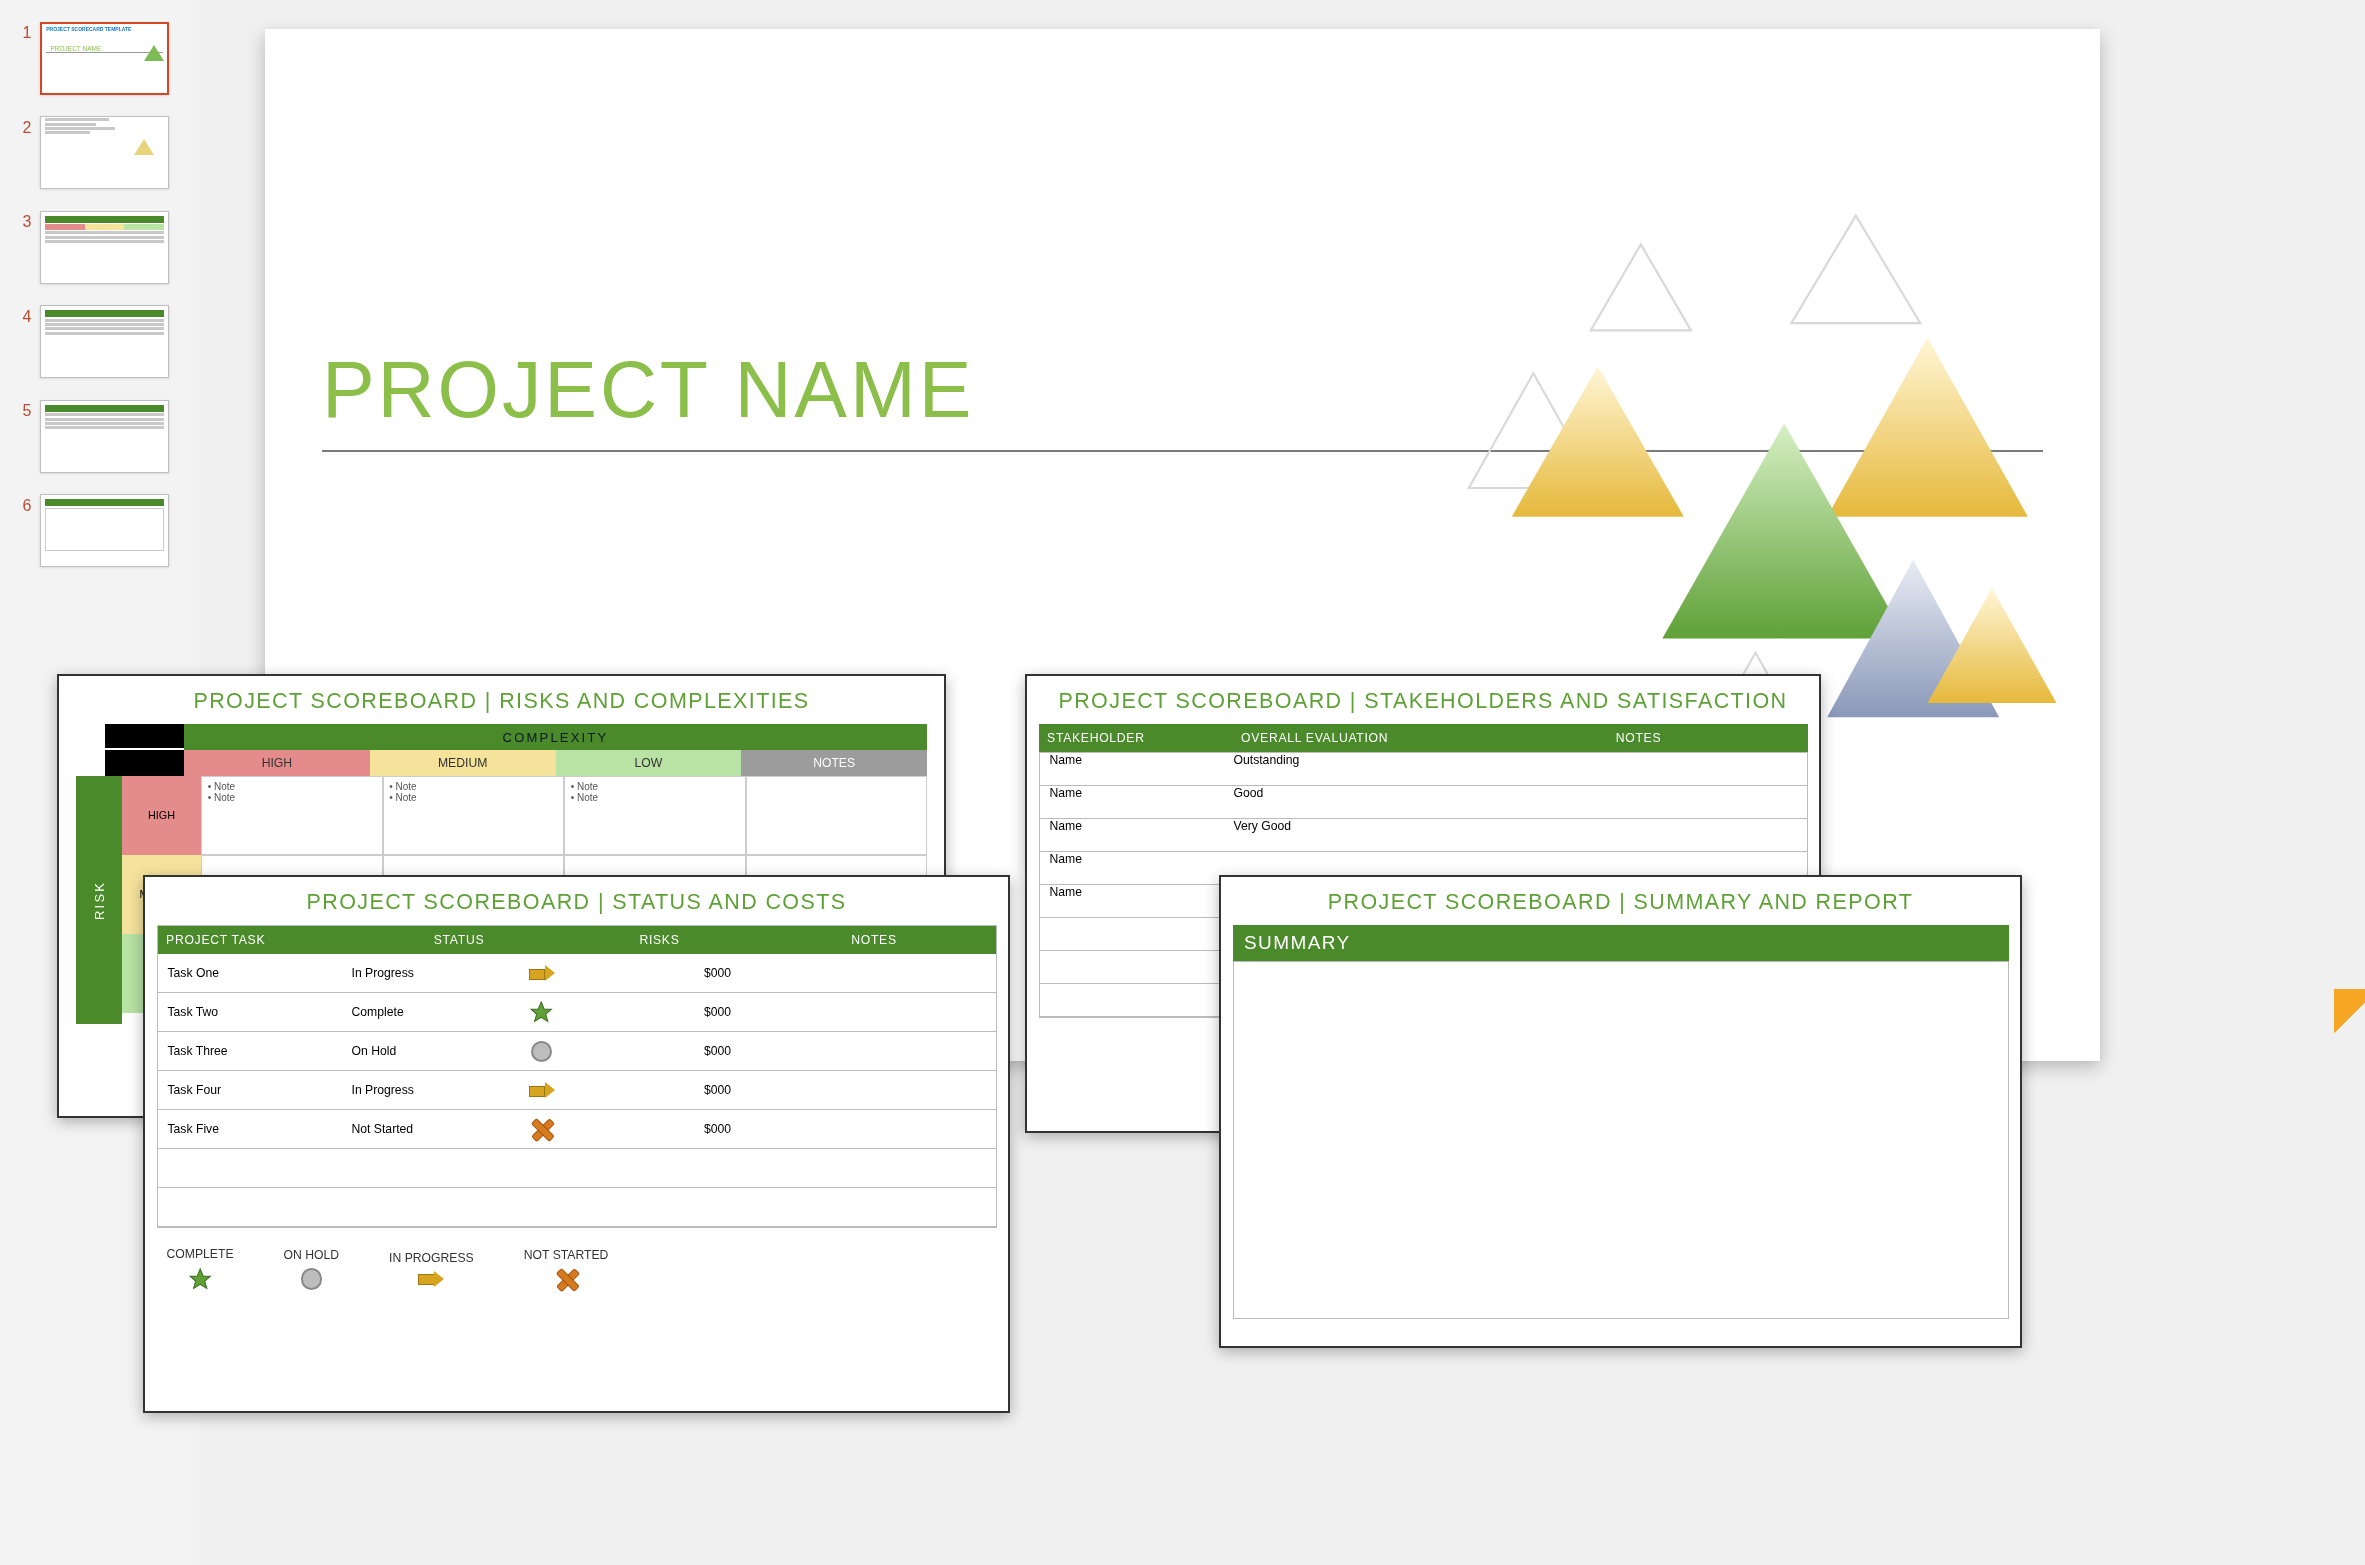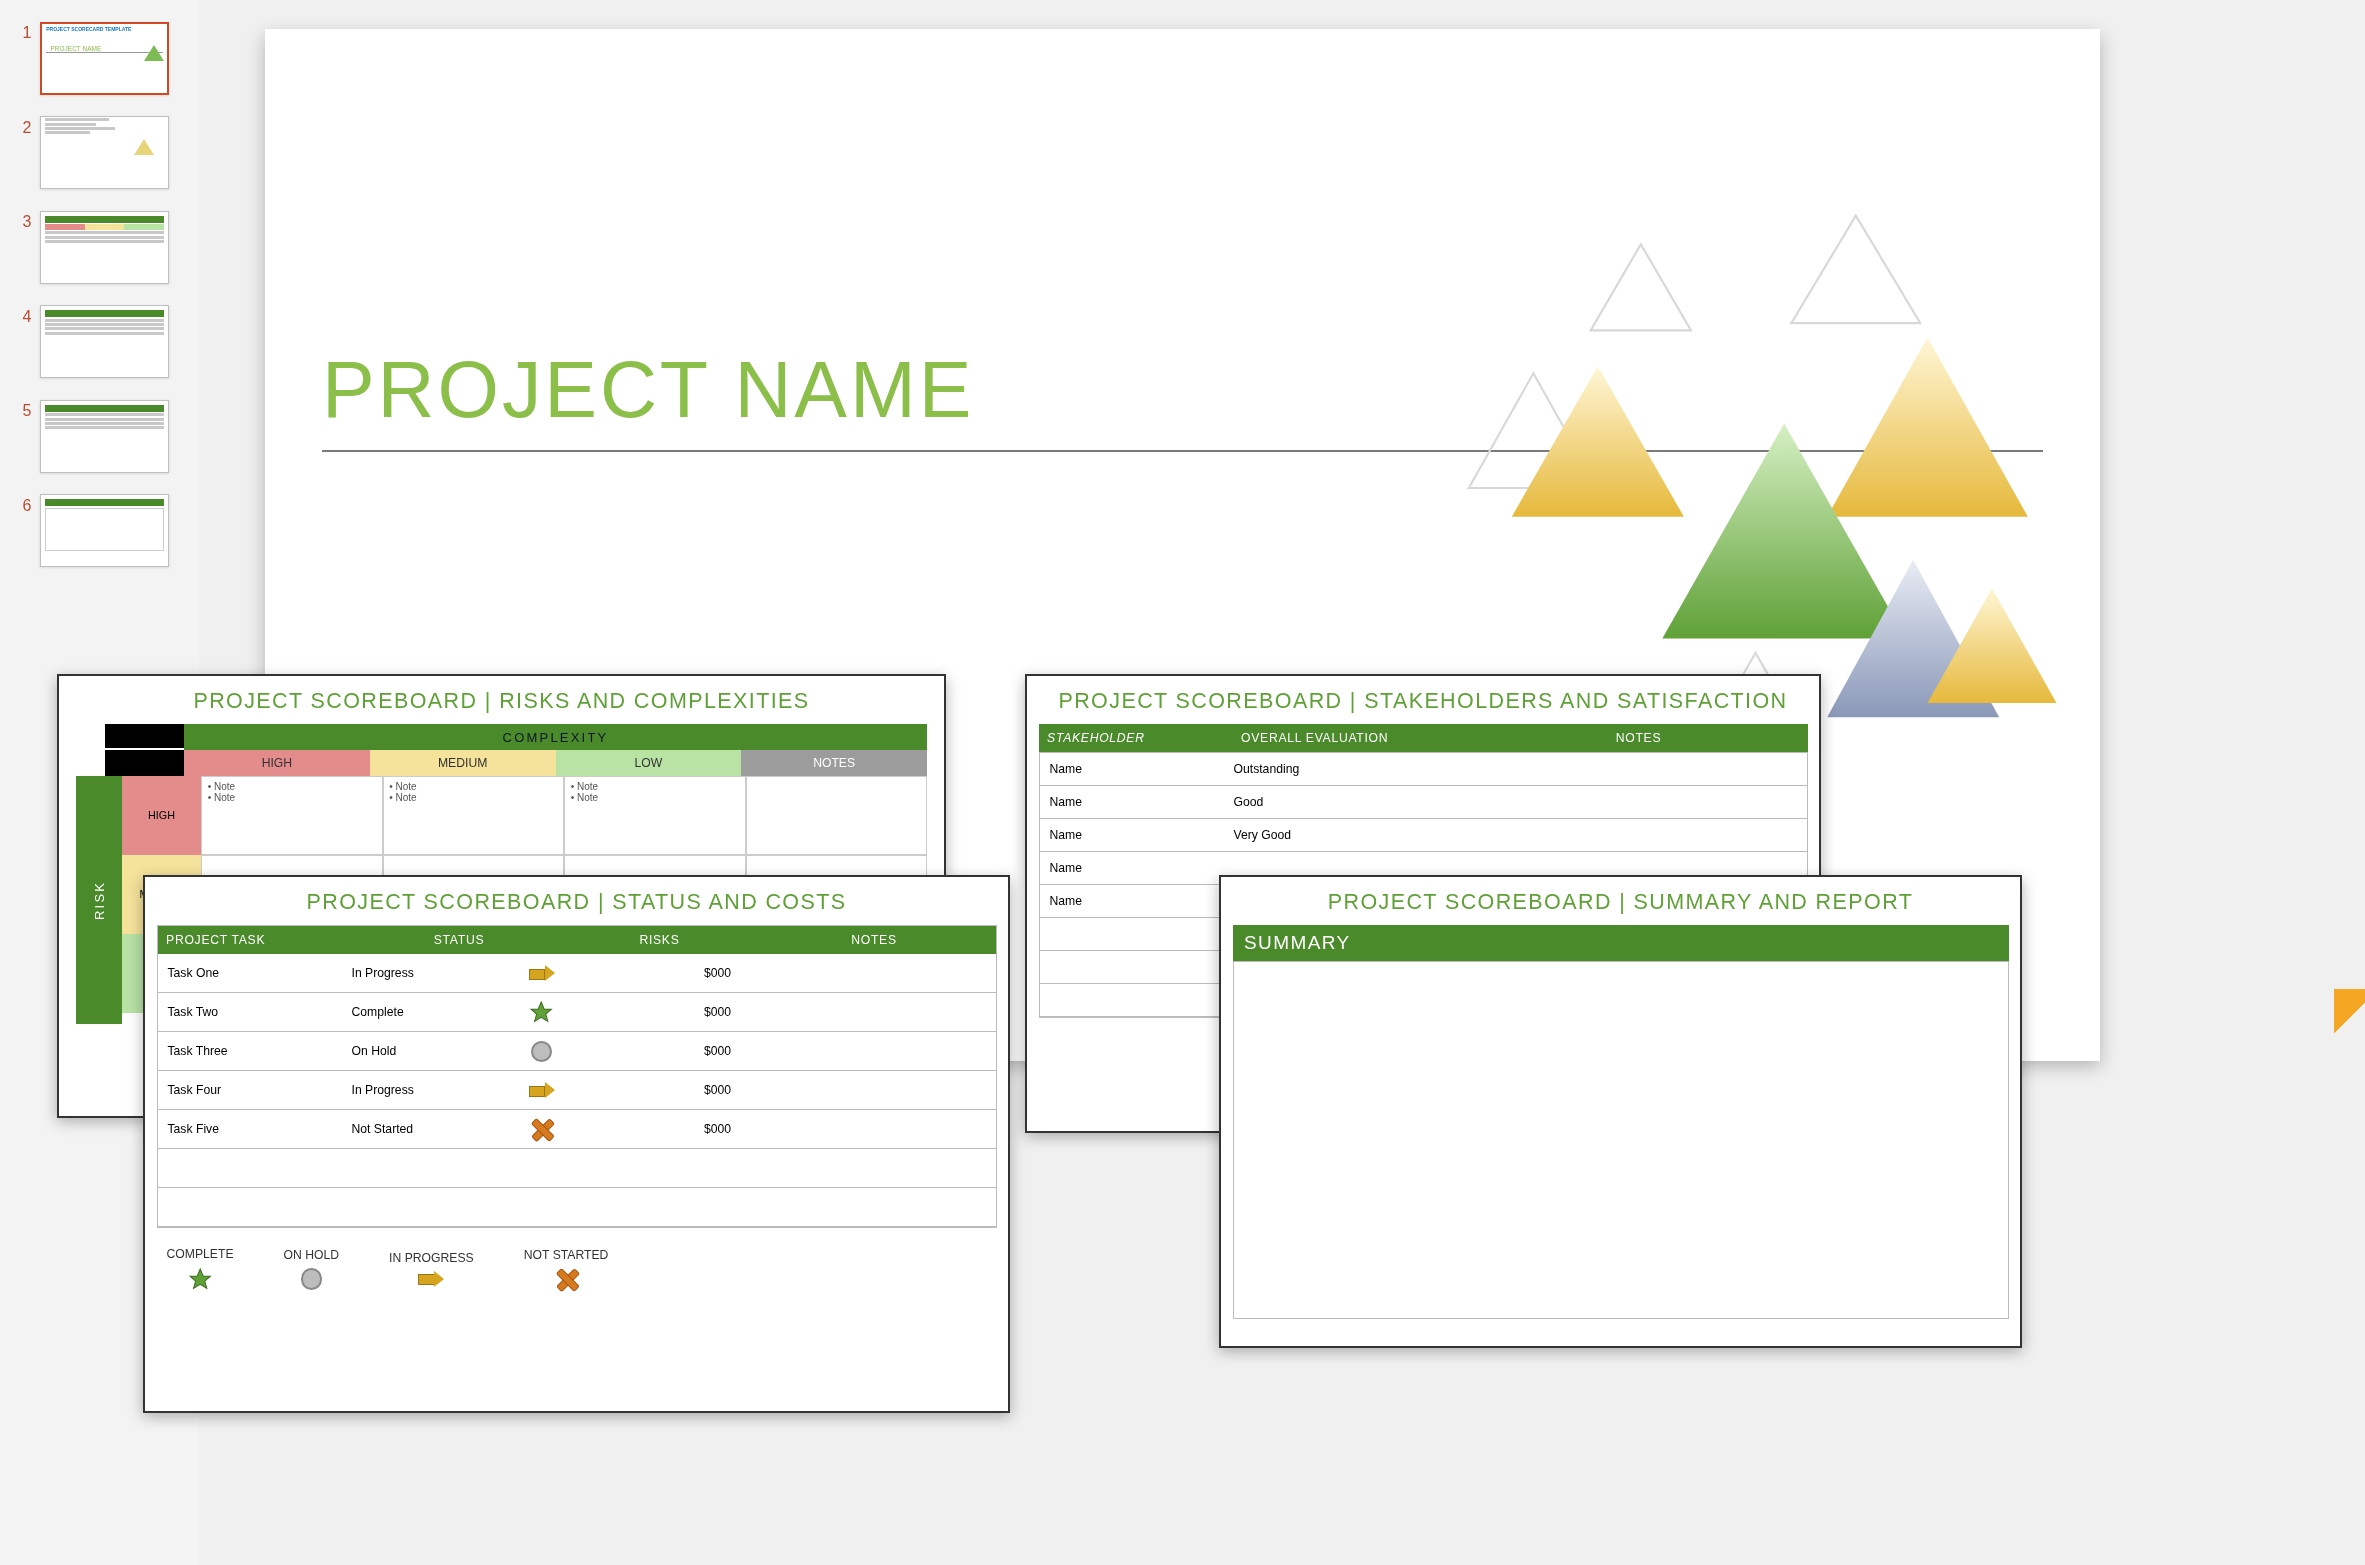--- a/index.html
+++ b/index.html
@@ -132,23 +132,23 @@
 .sc-icon{flex:0 0 50px;display:flex;align-items:center;justify-content:center;}
 .sc-cost{flex:0 0 186px;text-align:right;padding-right:21.5px;font-size:12.2px;}
 .sc-notes{flex:1;}
 .legend{display:flex;gap:50px;padding:18.6px 21.5px;align-items:center;}
 .legend-item{display:flex;flex-direction:column;align-items:center;font-size:12.2px;color:#333;gap:5.7px;}
 
 
 .card-stake { left: 1025px; top: 674px; width: 796px; height: 459px; z-index: 5; }
 .stake-hdr{display:flex;background:#4a8a2a;color:#fff;font-size:12.2px;letter-spacing:0.7px;margin:0 11.5px;}
 .stake-hdr>div{padding:7.2px 8.6px;}
-.stk-a{flex:0 0 194px;font-style:italic;} .stk-b{flex:0 0 237px;text-align:left;} .stk-c{flex:1;text-align:center;}
+.stk-a{flex:0 0 194px;} .stk-b{flex:0 0 237px;text-align:left;} .stk-c{flex:1;text-align:center;}
 .stake-table{margin:0 11.5px;border:0.7px solid #bbb;}
-.stake-row{display:flex;border-bottom:0.7px solid #bbb;height:33px;align-items:center;font-size:12.2px;}
+.stake-row{display:flex;border-bottom:0.7px solid #bbb;height:33px;align-items:flex-start;font-size:12.2px;}
 .stake-row .a{flex:0 0 194px;padding-left:10px;} .stake-row .b{flex:0 0 237px;} .stake-row .c{flex:1;}
 
 
 .card-summary { left: 1219px; top: 875px; width: 803px; height: 473px; z-index: 10; }
 .summary-bar{background:#4a8a2a;color:#fff;font-size:19px;letter-spacing:1.4px;padding:7.2px 11.5px;margin:0 11.5px;}
 .summary-body{border:0.7px solid #bbb;margin:0 11.5px;height:358px;}
 
 
 .orange-edge{position:absolute;right:0;top:989px;width:32px;height:57px;background:linear-gradient(135deg,#f5a623 50%,transparent 50%);}
 

